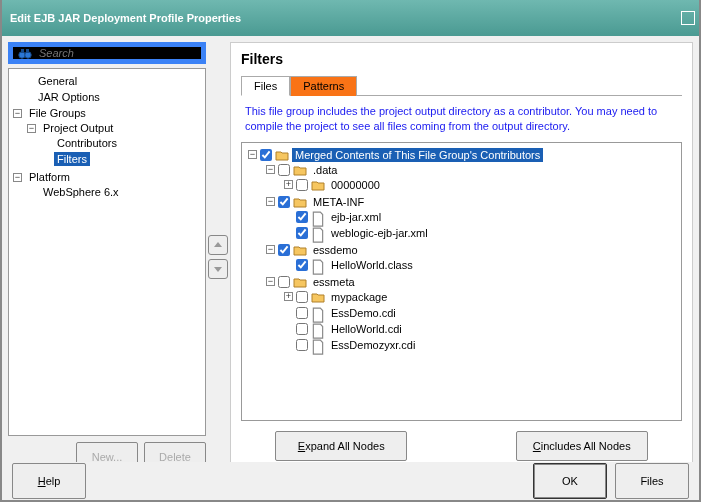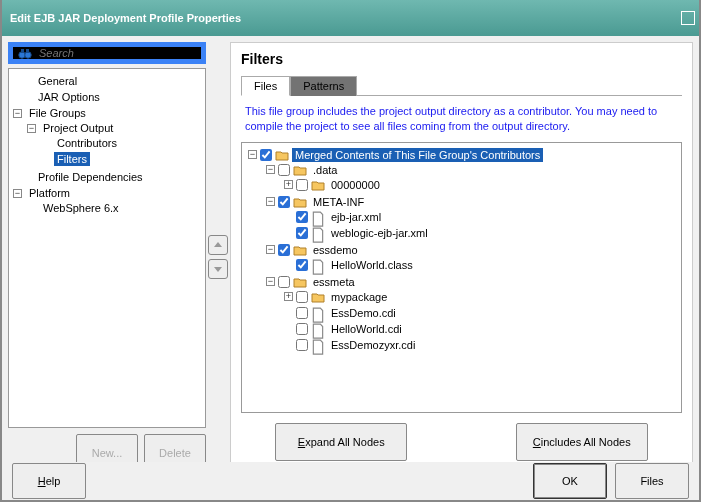--- a/index.html
+++ b/index.html
@@ -16,28 +16,28 @@
   .nav-tree { flex: 1; border: 1px solid #999; background: #fff; overflow: auto; padding: 4px 2px; }
   .nav-tree ul { list-style: none; margin: 0; padding: 0 0 0 14px; }
   .nav-tree > ul { padding-left: 2px; }
   .nav-tree li { padding: 1px 0; white-space: nowrap; position: relative; }
   .nav-tree .row { display: flex; align-items: center; gap: 4px; }
   .nav-tree .toggle { width: 9px; height: 9px; border: 1px solid #888; font-size: 9px; line-height: 7px; text-align: center; color: #333; background: #fff; cursor: pointer; display: inline-block; }
   .nav-tree .spacer { width: 9px; height: 9px; display: inline-block; }
   .nav-tree .label { cursor: pointer; padding: 1px 3px; }
   .nav-tree .label.selected { background: #1a5fb4; color: #fff; }
   .left-buttons { display: flex; justify-content: flex-end; gap: 6px; padding: 6px 0 0 0; }
-  .btn { min-width: 62px; height: 38px; border: 1px solid #888; background: #eee; border-radius: 2px; padding: 0 8px; cursor: pointer; }
+  .btn { min-width: 62px; height: 30px; border: 1px solid #888; background: #eee; border-radius: 2px; padding: 0 8px; cursor: pointer; }
   .btn:disabled { color: #aaa; cursor: default; }
   .mid-controls { width: 24px; display: flex; flex-direction: column; justify-content: center; align-items: center; gap: 4px; }
   .mid-controls .arrow { width: 20px; height: 20px; border: 1px solid #888; background: #eee; border-radius: 3px; display:flex; align-items:center; justify-content:center; color:#888; cursor:pointer; }
   .right-col { flex: 1; background: #fff; border: 1px solid #ccc; padding: 8px 10px; display: flex; flex-direction: column; }
   .right-col h2 { font-size: 14px; font-weight: bold; margin: 0 0 8px 0; }
   .tabs { display: flex; border-bottom: 1px solid #aaa; }
-  .tab { padding: 3px 12px; border: 1px solid #aaa; border-bottom: none; background: #737373; margin-right: 0; cursor: pointer; position: relative; top: 1px; }
+  .tab { padding: 3px 12px; border: 1px solid #aaa; border-bottom: none; background: #f97316; margin-right: 0; cursor: pointer; position: relative; top: 1px; }
   .tab.active { background: #fff; border-bottom: 1px solid #fff; }
   .info-text { color: #1a1af0; padding: 8px 4px; line-height: 1.35; }
   .file-tree-wrap { flex: 1; border: 1px solid #999; background: #fff; overflow: auto; padding: 4px; }
   .file-tree ul { list-style: none; margin: 0; padding: 0 0 0 18px; }
   .file-tree > ul { padding-left: 2px; }
   .file-tree li { padding: 1px 0; white-space: nowrap; position: relative; }
   .file-tree .row { display: flex; align-items: center; gap: 3px; }
   .file-tree .toggle { width: 9px; height: 9px; border: 1px solid #888; font-size: 9px; line-height: 7px; text-align: center; color: #333; background: #fff; cursor: pointer; display: inline-block; }
   .file-tree .spacer { width: 9px; display: inline-block; }
   .file-tree input[type=checkbox] { width: 12px; height: 12px; margin: 0; accent-color: #2a6fd6; }
@@ -116,27 +116,20 @@
                       <div class="row">
                         <span class="spacer"></span>
                         <span class="label selected">Filters</span>
                       </div>
                     </li>
                 </ul>
               </li>
             </ul>
           </li>
           <li>
-              <div class="row">
-                <span class="spacer"></span>
-                <span class="spacer" style="width:5px"></span>
-                <span class="label">Profile Dependencies</span>
-              </div>
-            </li>
-          <li>
             <div class="row">
                 <span class="toggle">−</span>
                 <span class="label">Platform</span>
               </div>
             <ul>
               <li>
                   <div class="row">
                     <span class="spacer"></span>
                     <span class="label">WebSphere 6.x</span>
                   </div>

